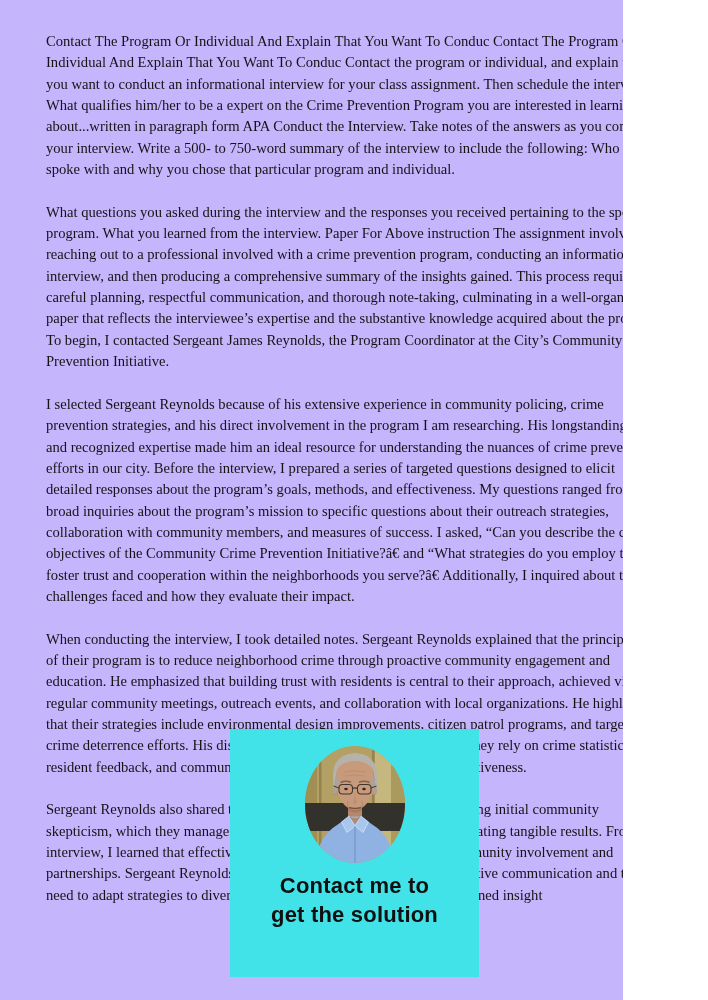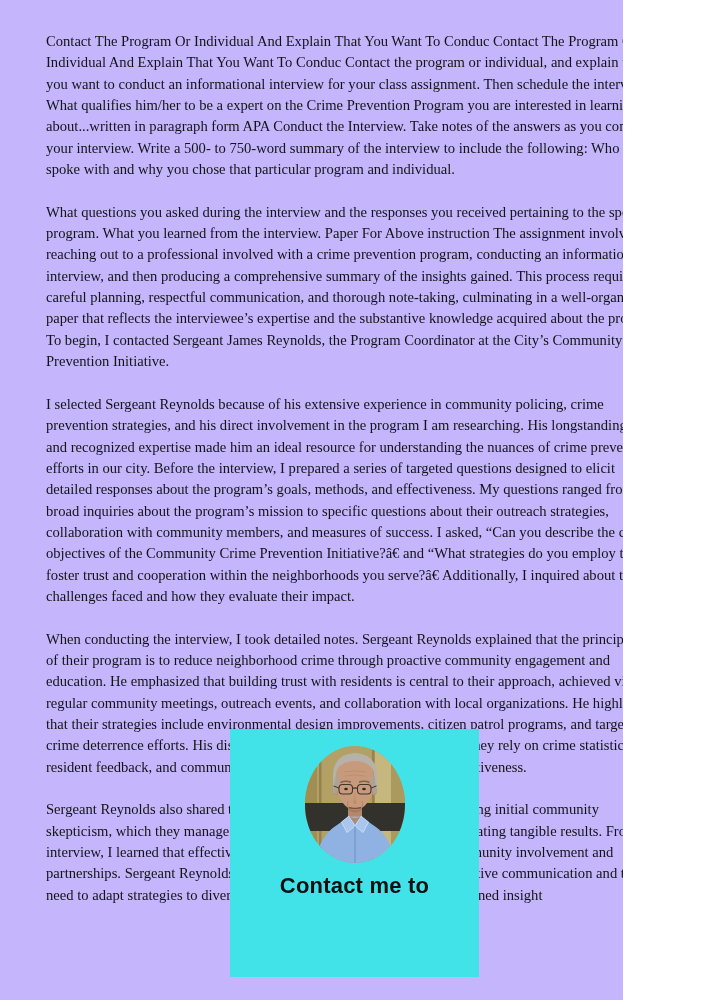--- a/index.html
+++ b/index.html
@@ -120,15 +120,16 @@
 
         <path d="M10,117 Q14,90 32,79 L44,70.5 L56,70.5 L68,79 Q86,90 90,117 Z" fill="#8fb2e2"></path>
 
         <path d="M44,70 L50,80 L42,86.5 L36.5,76 Z" fill="#a9c6ee" stroke="#dce8f8" stroke-width="0.7"></path>
         <path d="M56,70 L50,80 L58,86.5 L63.5,76 Z" fill="#a9c6ee" stroke="#dce8f8" stroke-width="0.7"></path>
         <path d="M44,70 L50,78.5 L56,70 Q50,74.5 44,70 Z" fill="#b5886c"></path>
         <path d="M50,80 L50,117" stroke="#6f94c8" stroke-width="1.1"></path>
       </svg>
     </div>
     <div class="contact-line">Contact me to</div>
+    <div class="contact-line">get the solution</div>
   </div>
 
 </div>
 
 </body></html>

